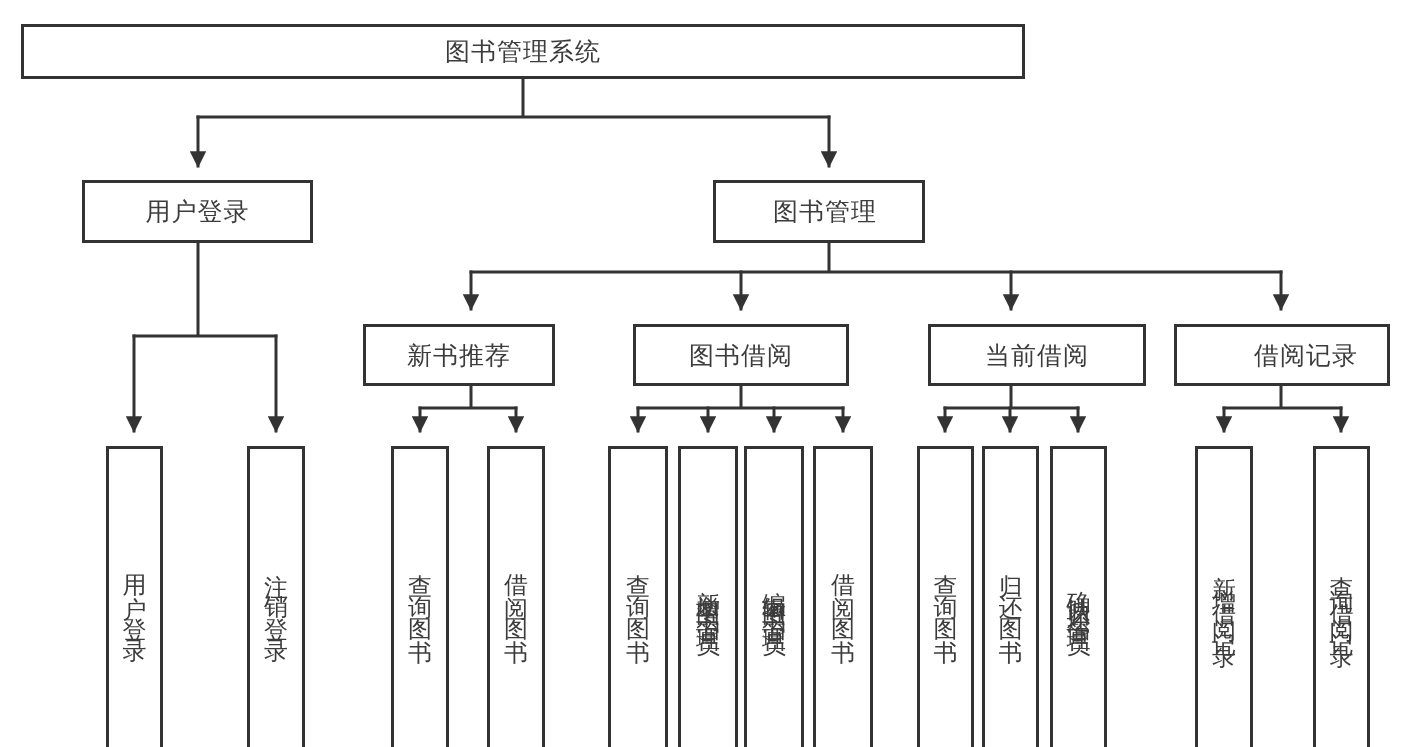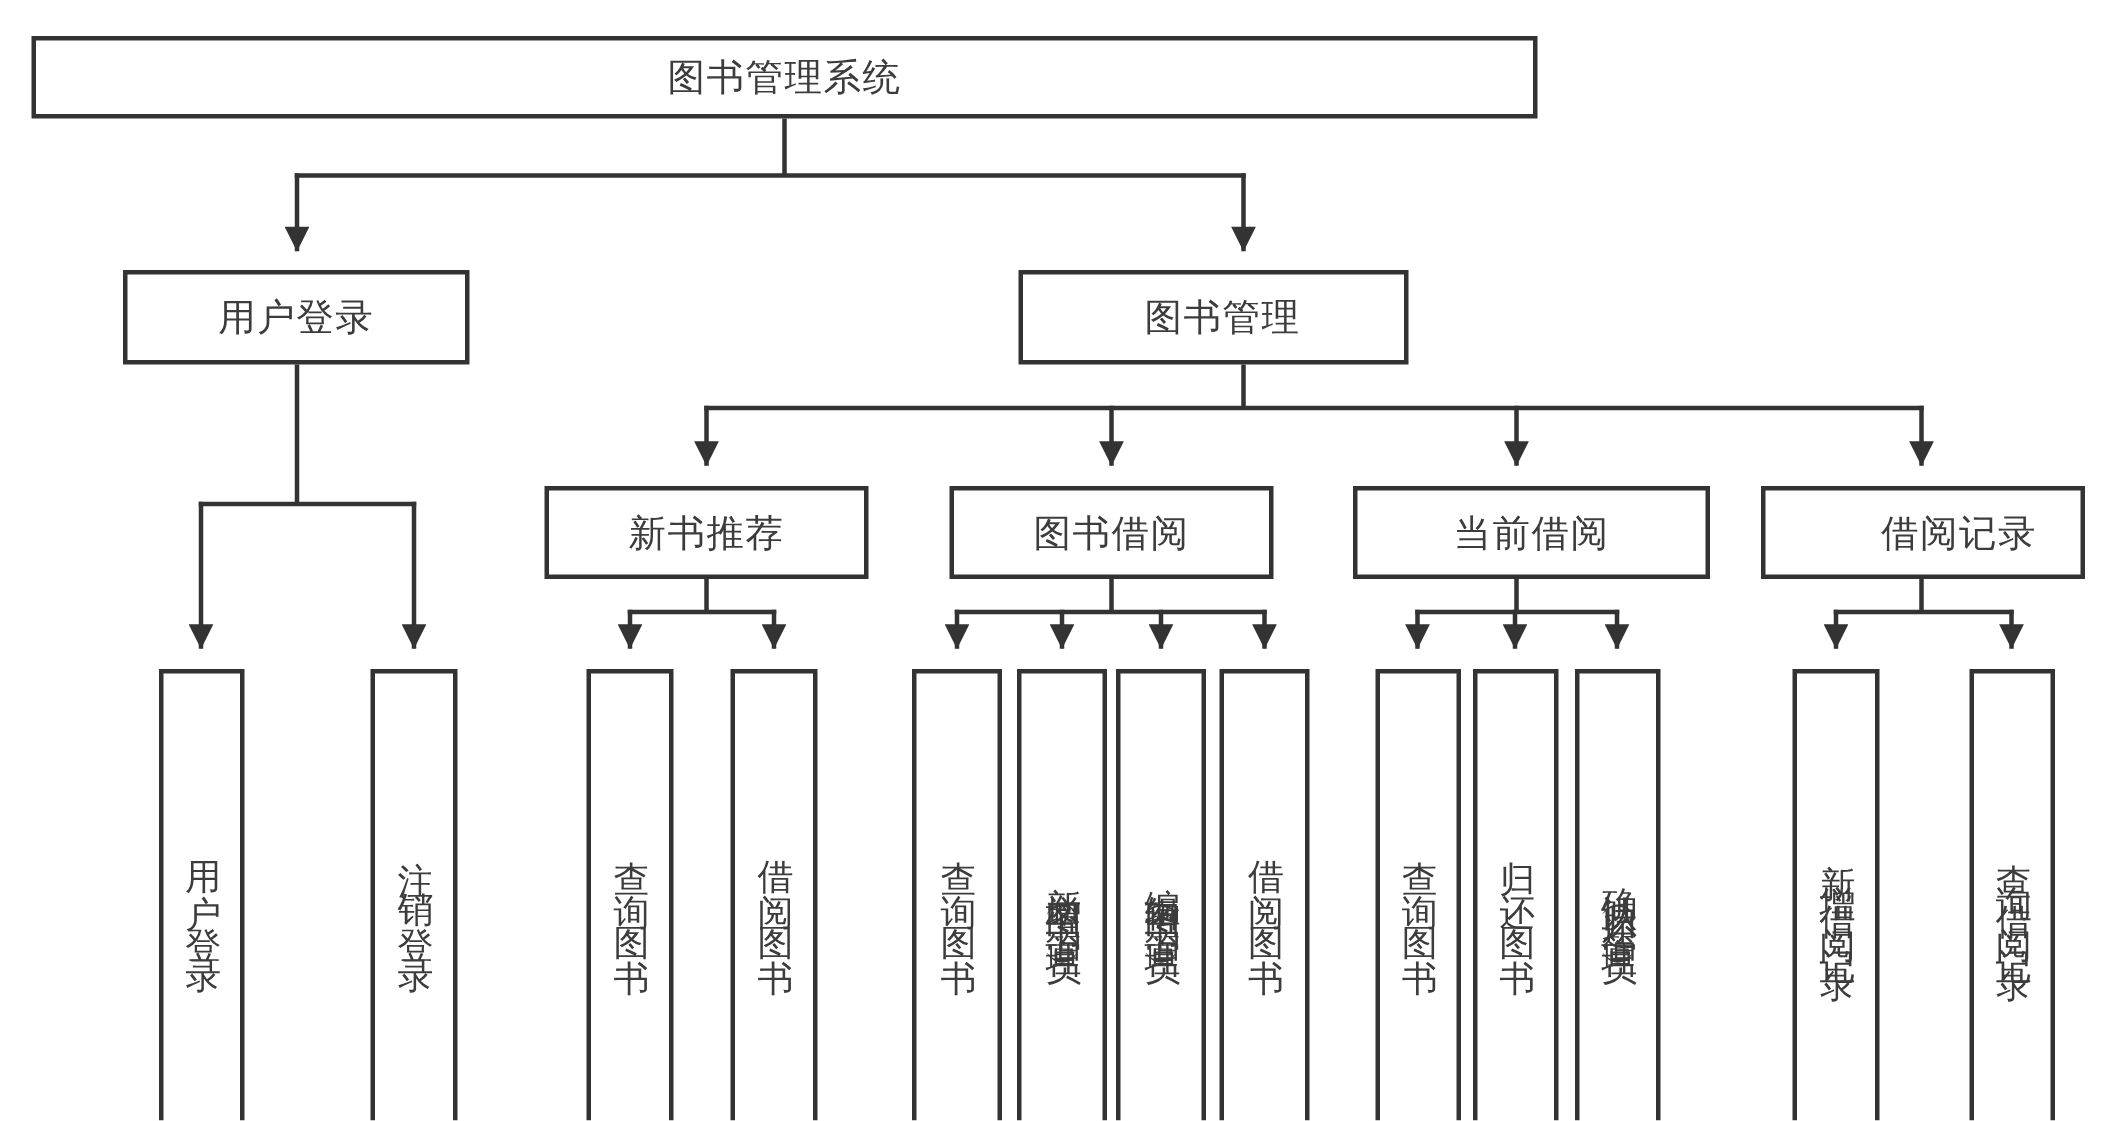--- a/index.html
+++ b/index.html
@@ -83,31 +83,31 @@
     </g>
   </svg>
 
   <div class="box h" style="left:21px; top:13px; width:1004px; height:55px;">
     <span>图书管理系统</span>
   </div>
 
   <div class="box h" style="left:82px; top:169px; width:231px; height:63px;">
     <span>用户登录</span>
   </div>
-  <div class="box h" style="left:679px; top:169px; width:260px; height:63px;padding-left:12px;">
+  <div class="box h" style="left:713px; top:169px; width:212px; height:63px;padding-left:12px;">
     <span>图书管理</span>
   </div>
 
-  <div class="box h" style="left:363px; top:313px; width:216px; height:62px;">
+  <div class="box h" style="left:363px; top:313px; width:192px; height:62px;">
     <span>新书推荐</span>
   </div>
   <div class="box h" style="left:633px; top:313px; width:216px; height:62px;">
     <span>图书借阅</span>
   </div>
-  <div class="box h" style="left:902px; top:313px; width:238px; height:62px;">
+  <div class="box h" style="left:928px; top:313px; width:218px; height:62px;">
     <span>当前借阅</span>
   </div>
   <div class="box h" style="left:1174px; top:313px; width:216px; height:62px;padding-left:48px;">
     <span>借阅记录</span>
   </div>
 
   <div class="box v len4" style="left:106px; width:57px;">
     <span>用户登录</span>
   </div>
   <div class="box v len4" style="left:247px; width:58px;">

